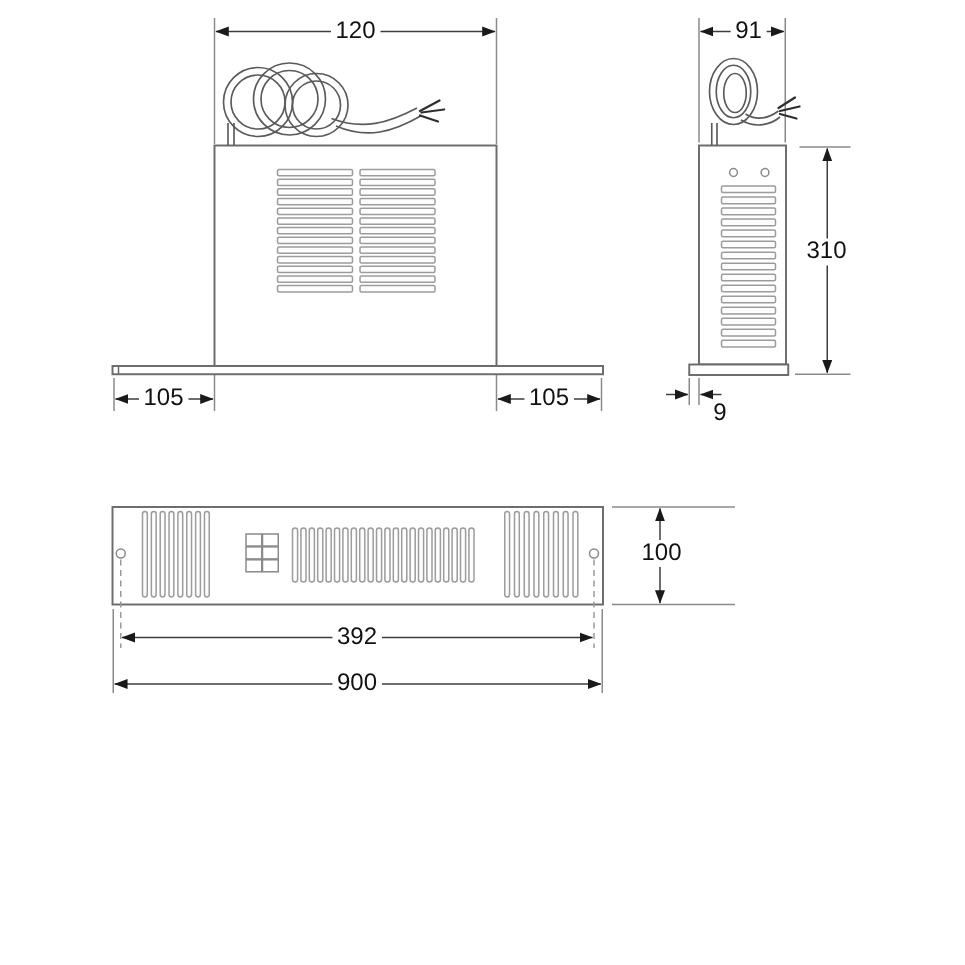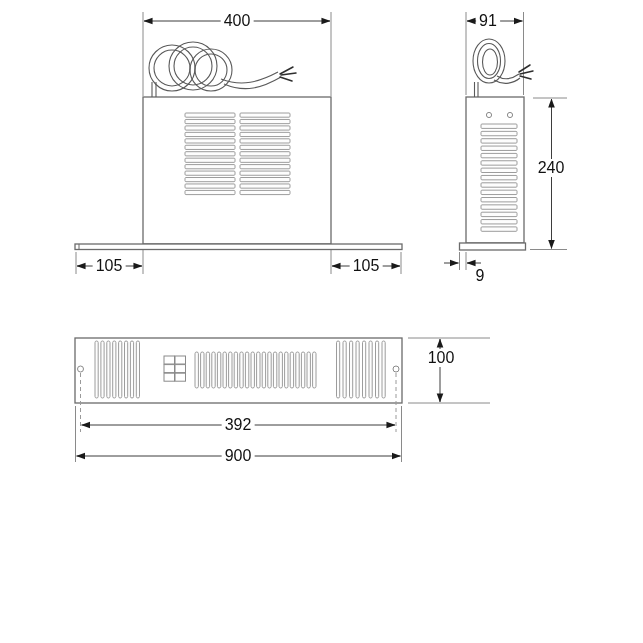--- a/index.html
+++ b/index.html
@@ -214,22 +214,22 @@
       <line x1="401.5" y1="406" x2="401.5" y2="462"></line>
     </g>
     <g class="dim">
       <line x1="440" y1="339" x2="440" y2="402" marker-start="url(#arr)" marker-end="url(#arr)"></line>
       <line x1="81.5" y1="425" x2="395" y2="425" marker-start="url(#arr)" marker-end="url(#arr)"></line>
       <line x1="76.5" y1="456" x2="400.5" y2="456" marker-start="url(#arr)" marker-end="url(#arr)"></line>
     </g>
   </g>
 </svg>
 
-  <div class="dimlabel" style="left:237px;top:21px">400</div>
+  <div class="dimlabel" style="left:237px;top:21px">120</div>
   <div class="dimlabel" style="left:109px;top:266px">105</div>
   <div class="dimlabel" style="left:366px;top:266px">105</div>
-  <div class="dimlabel" style="left:488px;top:21px">91</div>
-  <div class="dimlabel" style="left:551px;top:168px">240</div>
+  <div class="dimlabel" style="left:499px;top:21px">91</div>
+  <div class="dimlabel" style="left:551px;top:168px">310</div>
   <div class="dimlabel" style="left:480px;top:276px">9</div>
-  <div class="dimlabel" style="left:441px;top:358px">100</div>
+  <div class="dimlabel" style="left:441px;top:369px">100</div>
   <div class="dimlabel" style="left:238px;top:425px">392</div>
   <div class="dimlabel" style="left:238px;top:456px">900</div>
 </div>
 
 </body></html>

